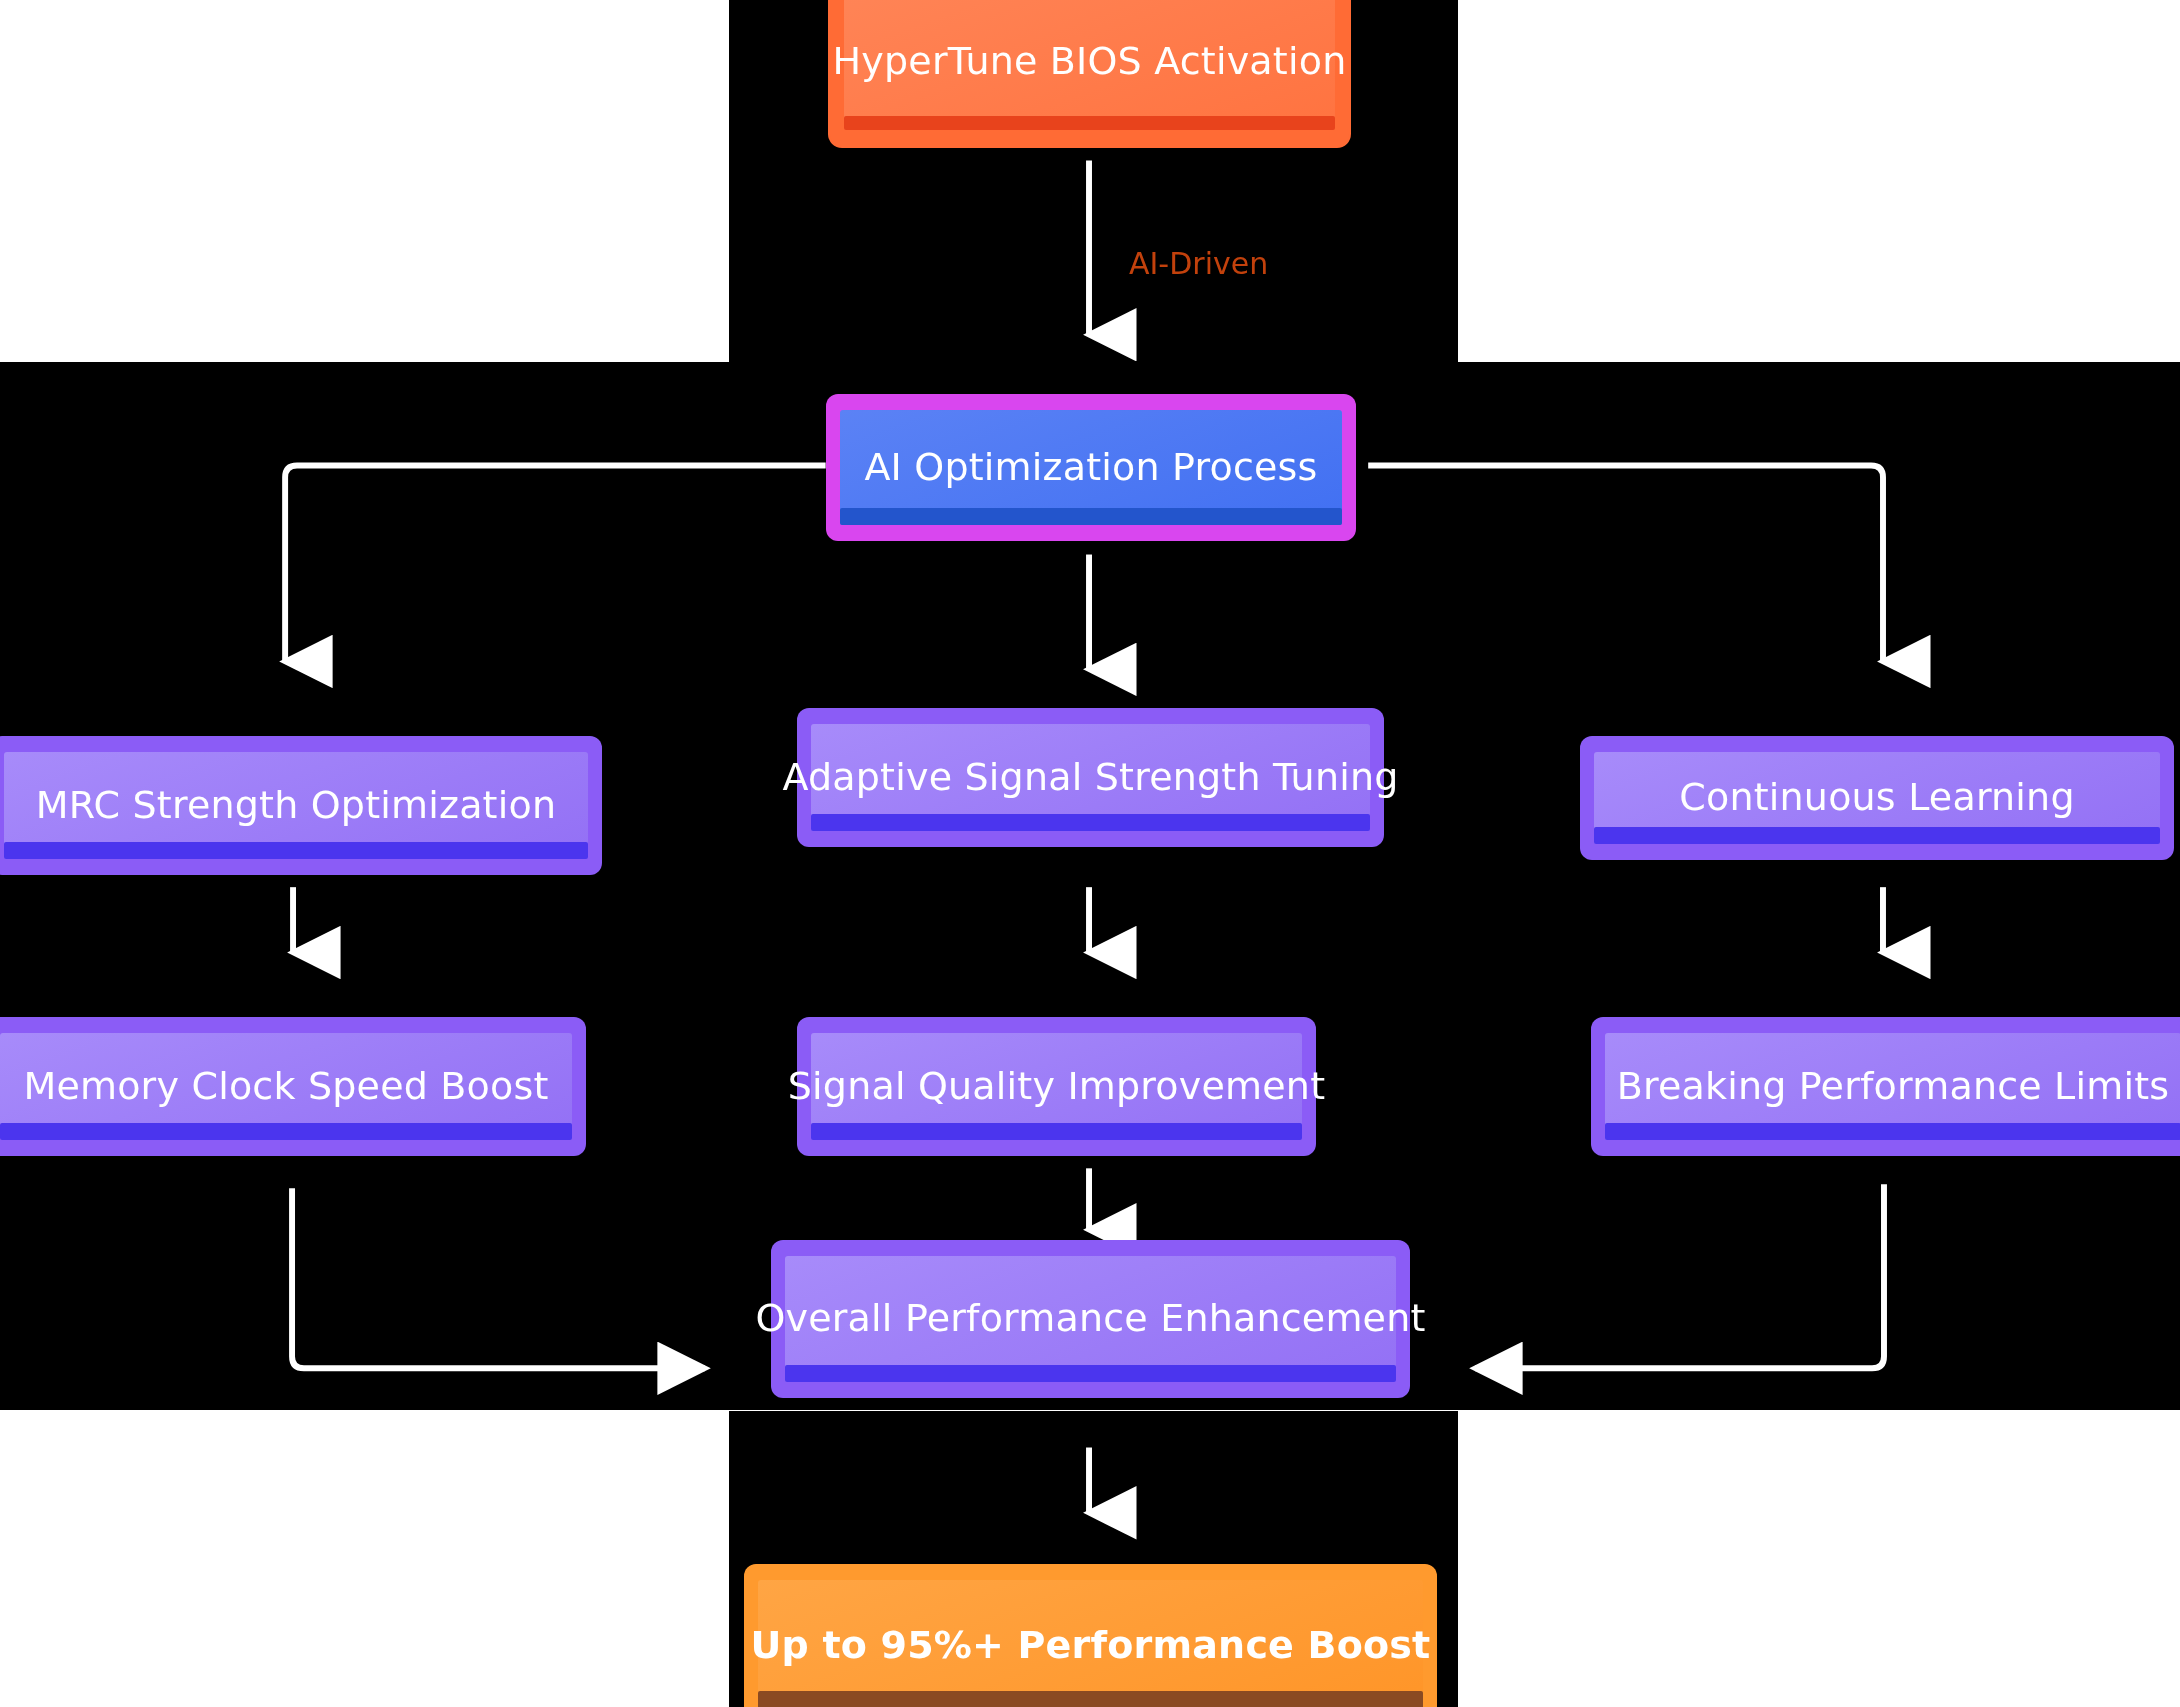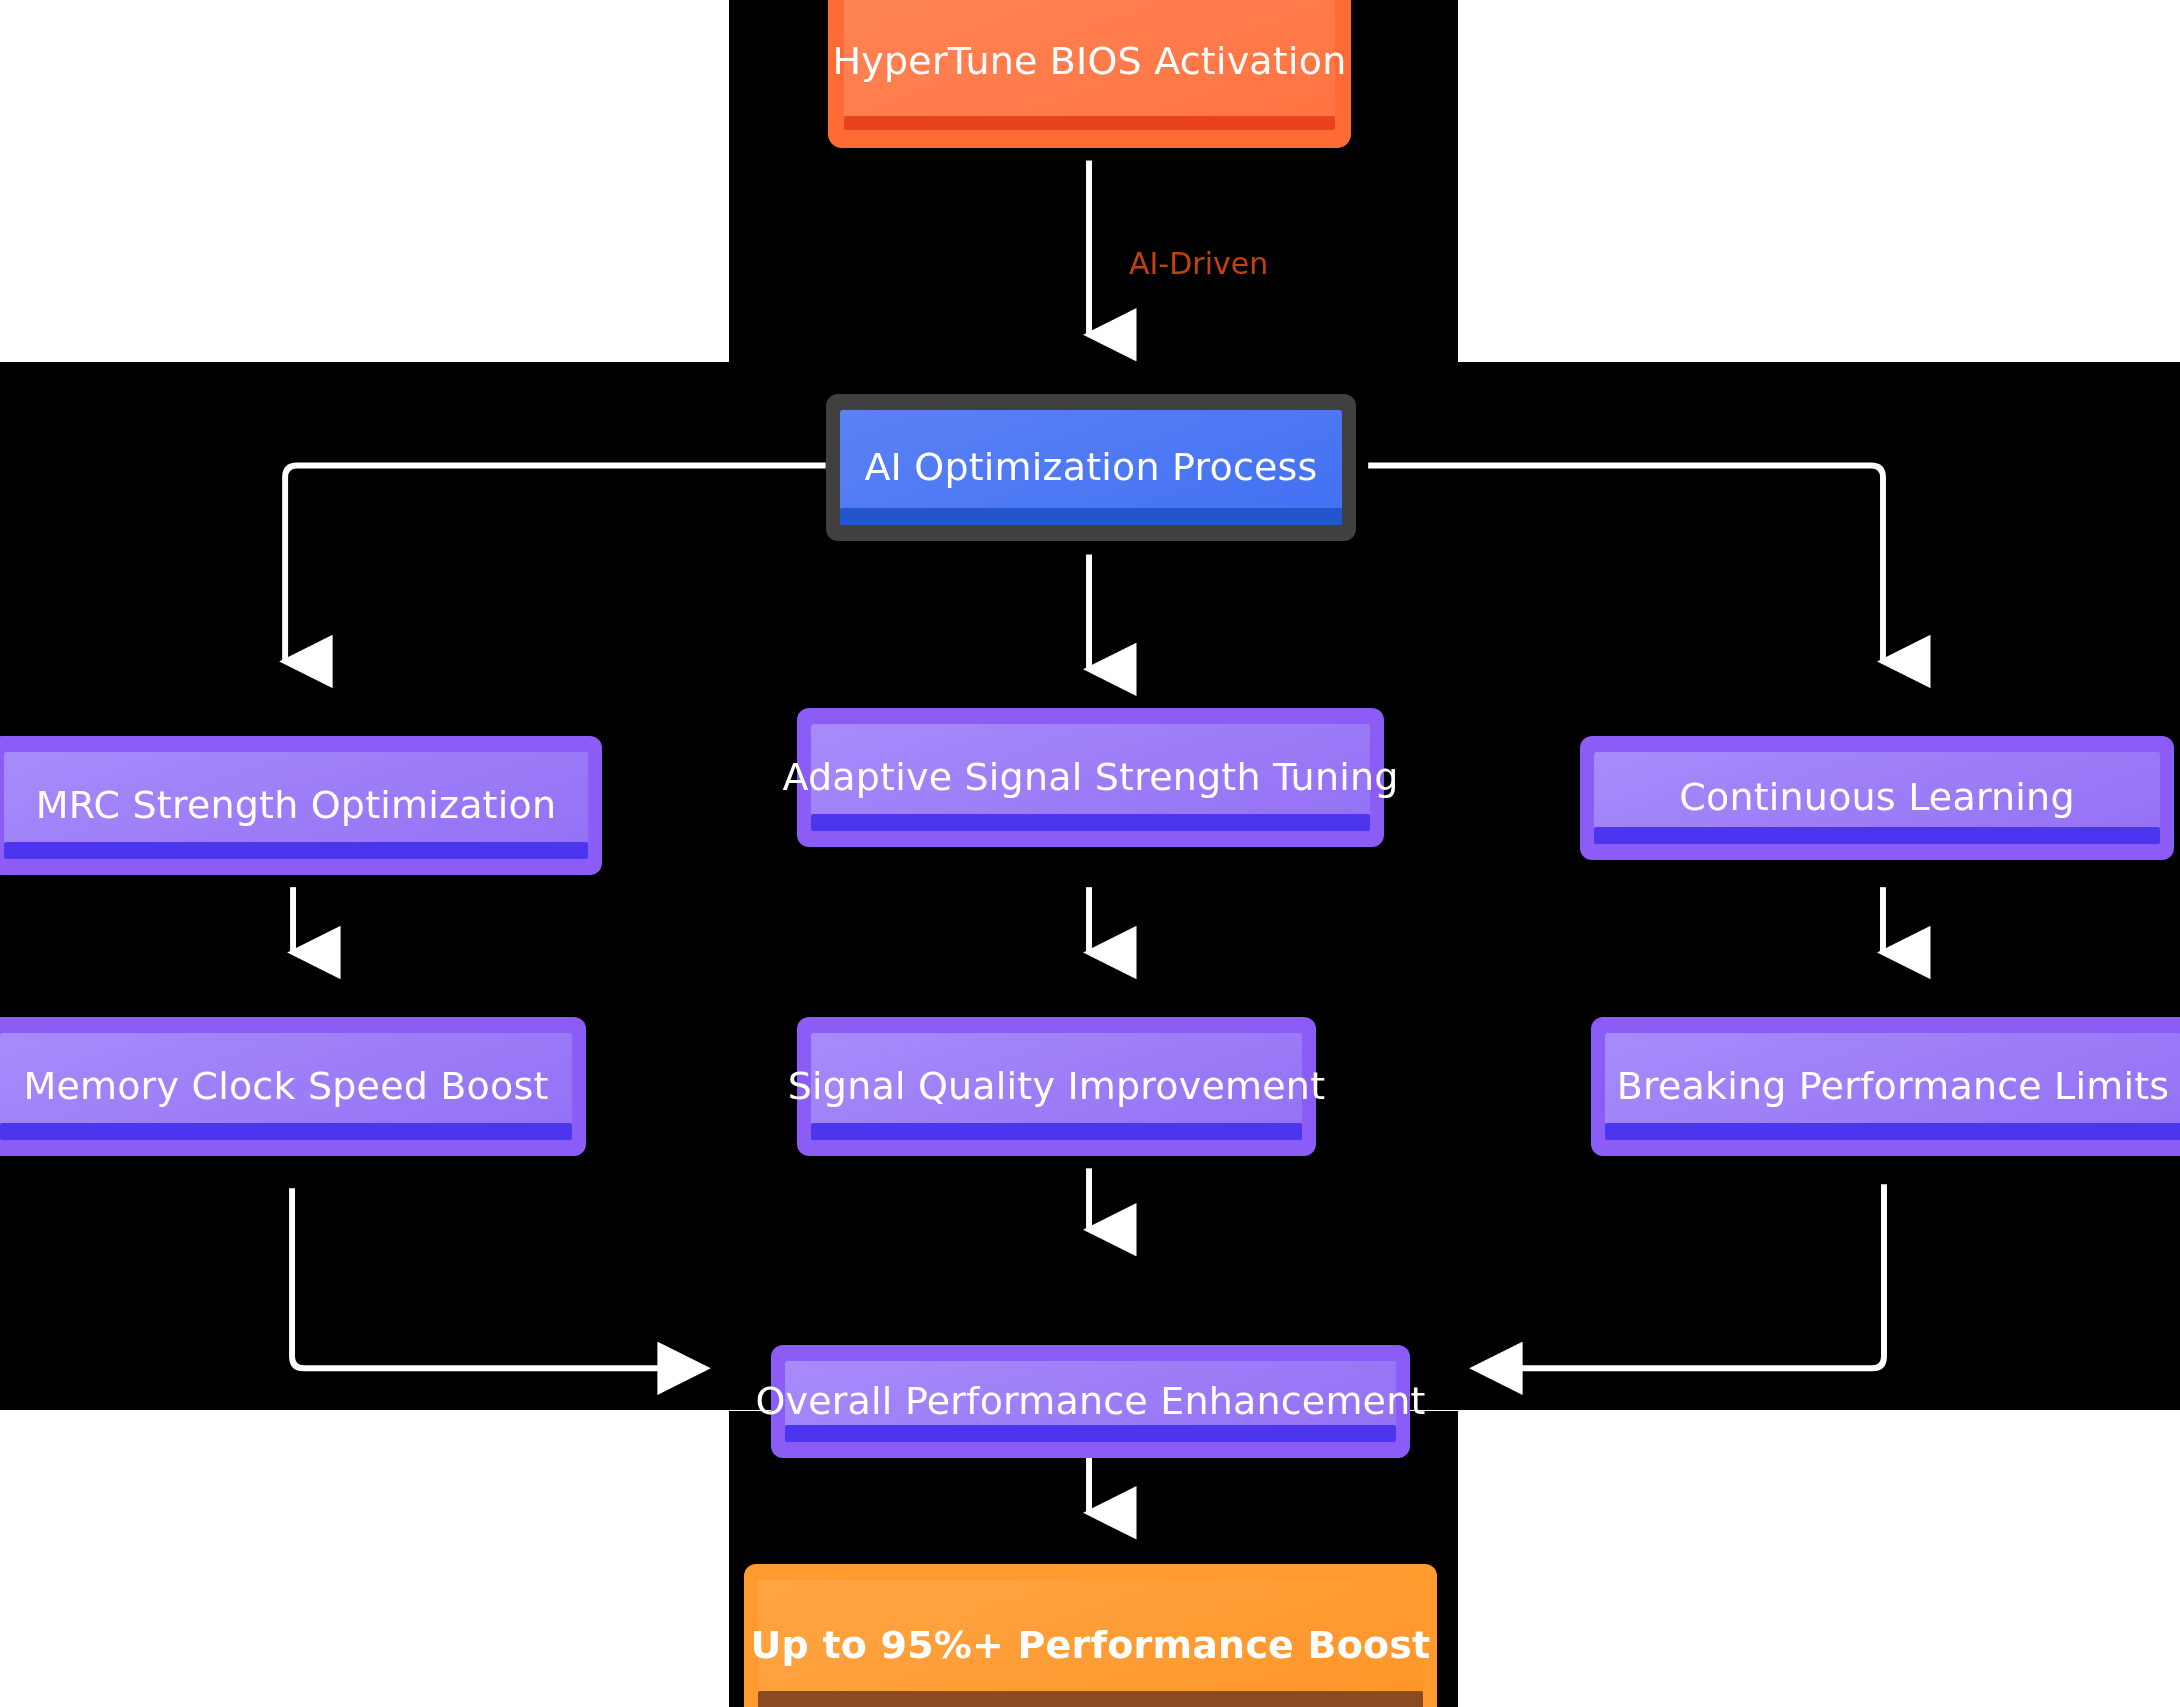--- a/index.html
+++ b/index.html
@@ -71,21 +71,21 @@
     background: #ff6b35;
     box-shadow: 0 0 0 2px #ff6b35;
   }
   .n-orange .inner {
     background: linear-gradient(160deg, #ff8456 0%, #ff7340 100%);
   }
   .n-orange .bar { background: #e8431c; height: 14px; }
 
   
   .n-blue {
-    background: #404040;
+    background: #d946ef;
   }
   .n-blue .inner {
     background: linear-gradient(160deg, #5b82f5 0%, #4170f2 100%);
   }
   .n-blue .bar { background: #2355cc; }
 
   
   .n-purple {
     background: #8b5cf6;
   }
@@ -202,21 +202,21 @@
     <span class="bar"></span>
     <span class="label">Signal Quality Improvement</span>
   </div>
 
   <div class="node n-purple" style="left:1591px; top:1017px; width:604px; height:139px;">
     <span class="inner"></span>
     <span class="bar"></span>
     <span class="label">Breaking Performance Limits</span>
   </div>
 
-  <div class="node n-purple" style="left:771px; top:1345px; width:639px; height:113px;">
+  <div class="node n-purple" style="left:771px; top:1240px; width:639px; height:158px;">
     <span class="inner"></span>
     <span class="bar"></span>
     <span class="label">Overall Performance Enhancement</span>
   </div>
 
   <div class="node n-amber" style="left:744px; top:1564px; width:693px; height:163px;">
     <span class="inner"></span>
     <span class="bar"></span>
     <span class="label">Up to 95%+ Performance Boost</span>
   </div>

